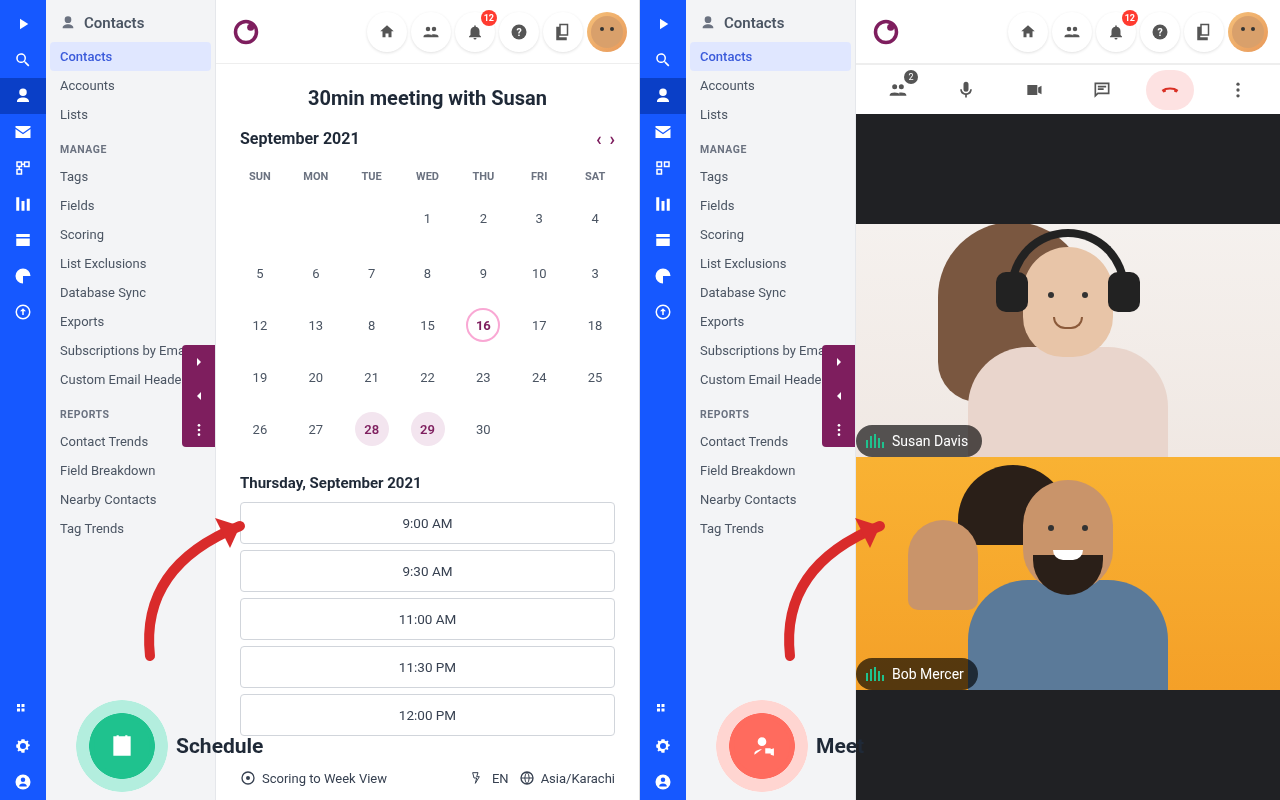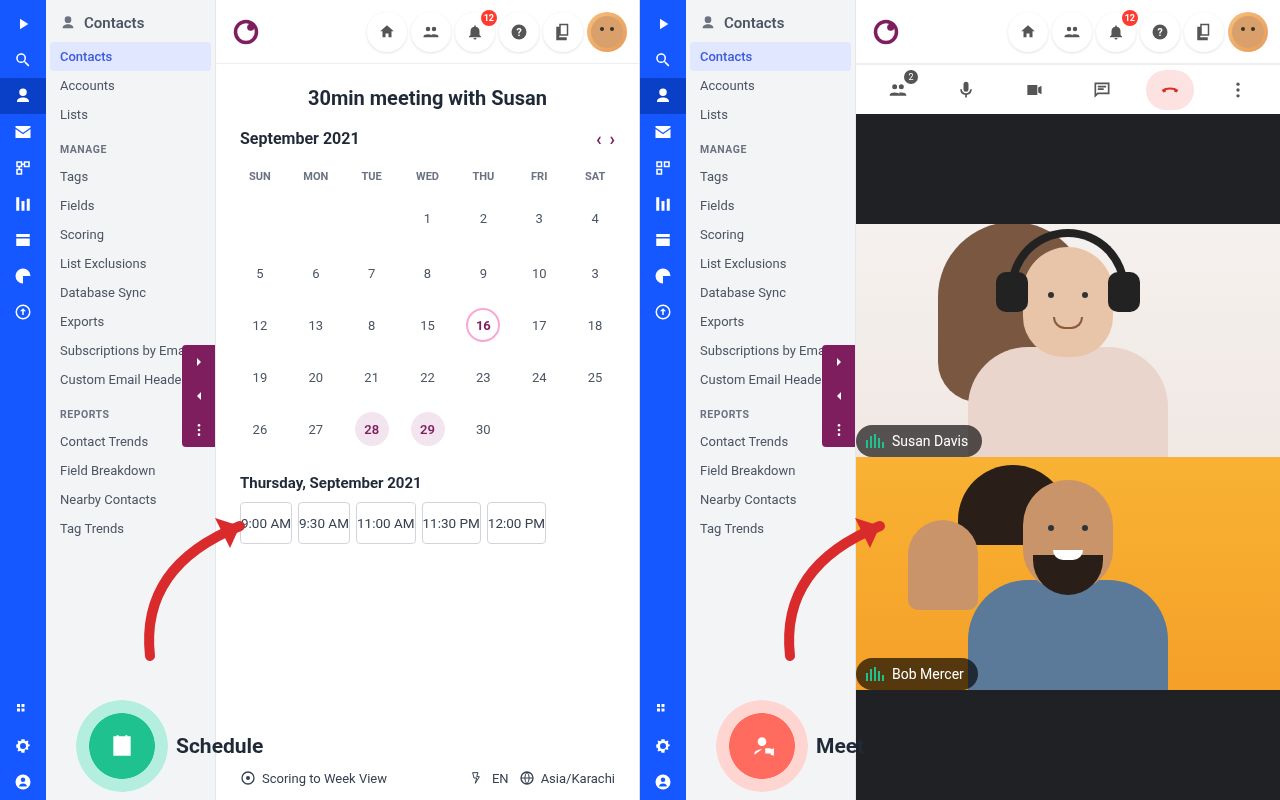--- a/index.html
+++ b/index.html
@@ -49,21 +49,21 @@
 .cal-row { display: flex; }
 .cal-cell { flex: 1; text-align: center; padding: 9px 0; font-size: 13px; color: #4b5563; }
 .cal-dow { font-size: 11px; font-weight: 700; color: #6b7280; }
 .cal-day { cursor: pointer; }
 .cal-day span { display: inline-flex; width: 34px; height: 34px; align-items: center; justify-content: center; border-radius: 50%; }
 .cal-day.selected span { border: 2px solid #f9a8d4; color: #7e1e5e; font-weight: 700; }
 .cal-day.hl span { background: #f3e5ef; color: #7e1e5e; font-weight: 600; }
 .cal-day.muted { color: #c3c6cc; }
 
 .date-label { font-weight: 700; font-size: 15px; color: #1f2937; padding: 16px 24px 10px; }
-.slots { padding: 0 24px; display: flex; flex-direction: row; gap: 6px; }
+.slots { padding: 0 24px; display: flex; flex-direction: column; gap: 6px; }
 .slot { border: 1px solid #d1d5db; border-radius: 4px; text-align: center; padding: 12px 0; font-size: 13.5px; color: #374151; cursor: pointer; }
 
 .footer-bar { display: flex; align-items: center; padding: 14px 24px; gap: 10px; font-size: 13px; color: #374151; margin-top: auto;}
 .footer-bar .fitem { display: flex; align-items: center; gap: 6px; cursor: pointer; }
 .footer-bar svg { width: 16px; height: 16px; fill: #374151; }
 .footer-bar .grow { flex: 1; }
 
 
 .drawer-tabs { position: absolute; right: -1px; top: 345px; display: flex; flex-direction: column; z-index: 10;}
 .dtab { width: 34px; height: 34px; background: #7e1e5e; display: flex; align-items: center; justify-content: center; cursor: pointer; }

